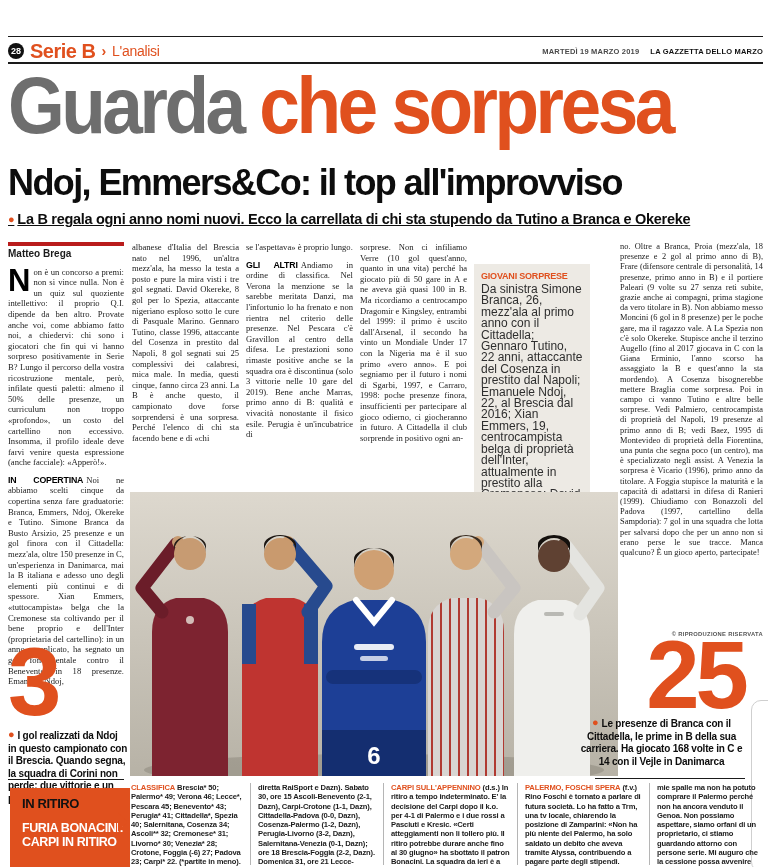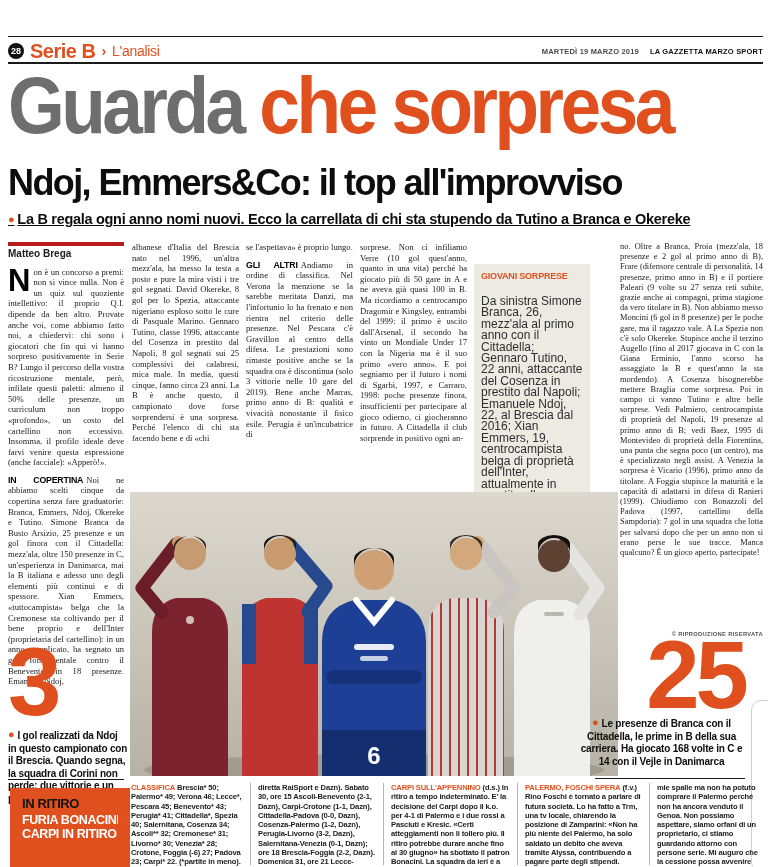--- a/index.html
+++ b/index.html
@@ -43,21 +43,21 @@
   #col1{left:8px;top:242px;width:116px;height:452px;}
   #col2{left:132px;top:242px;width:107px;height:247px;}
   #col3{left:246px;top:242px;width:107px;height:247px;}
   #col4{left:360px;top:242px;width:107px;height:247px;}
   #col6{left:620px;top:242px;width:143px;height:388px;font-size:8.4px;line-height:10.2px;}
   .copyright{left:620px;top:631px;width:143px;text-align:right;font-size:5.8px;color:#555;
              letter-spacing:.3px;font-weight:700;}
 
   
   .gbox{left:474px;top:264px;width:102px;background:#edeae4;padding:7px 7px 6px 7px;}
-  .gbox .g-title{color:#e0501e;font-weight:900;font-size:9px;letter-spacing:-.2px;margin-bottom:15px;}
+  .gbox .g-title{color:#e0501e;font-weight:900;font-size:9px;letter-spacing:-.2px;margin-bottom:3px;}
   .gbox .g-body{font-size:12px;line-height:11.4px;font-weight:500;color:#2e2e2e;}
   .gbox .g-credit{font-size:5.5px;color:#6a6a6a;font-weight:700;letter-spacing:.3px;margin-top:2px;}
 
   
   .photo{left:130px;top:492px;width:488px;height:284px;overflow:hidden;}
 
   
   .stat-num{color:#e0501e;font-weight:900;font-family:"Liberation Sans",sans-serif;}
   #stat3{left:8px;top:642px;font-size:96px;line-height:80px;letter-spacing:-4px;}
   .stat-cap{font-size:10px;font-weight:800;line-height:12.5px;color:#0d0d0d;letter-spacing:-.2px;}
@@ -67,21 +67,21 @@
 
   .divider-left{left:8px;top:779px;width:116px;height:1px;background:#1a1a1a;}
   .divider-right{left:595px;top:778px;width:150px;height:1px;background:#1a1a1a;}
 
   
   .inbreve{left:10px;top:788px;width:108px;height:79px;background:#e0501e;padding:8px 0 0 12px;}
   .inbreve-tip{left:118px;top:812px;width:0;height:0;border-top:10px solid transparent;
                border-bottom:10px solid transparent;border-left:9px solid #e0501e;}
   .inbreve .ib-label{color:#111;font-weight:900;font-size:13px;letter-spacing:-.4px;}
   .inbreve .ib-title{color:#fff;font-weight:900;font-size:12.5px;line-height:13.5px;
-                     letter-spacing:-.4px;margin-top:3px;}
+                     letter-spacing:-.4px;margin-top:11px;}
 
   
   .brief{top:783px;height:84px;overflow:hidden;font-size:7.6px;line-height:9.3px;font-weight:600;
          color:#1c1c1c;letter-spacing:-.15px;}
   .brief .bh{color:#e0501e;font-weight:900;margin-right:2px;}
   #brief1{left:131px;width:113px;}
   #brief2{left:258px;width:119px;}
   #brief3{left:391px;width:120px;}
   #brief4{left:525px;width:118px;}
   #brief5{left:657px;width:106px;}
@@ -97,21 +97,21 @@
 <div id="page">
 
   <div class="abs rule-thin"></div>
   <div class="abs header-row">
     <div class="page-circle">28</div>
     <div class="section">Serie B</div>
     <div class="chev">›</div>
     <div class="subsection">L'analisi</div>
     <div class="hdr-spacer"></div>
     <div class="hdr-date">MARTEDÌ 19 MARZO 2019</div>
-    <div class="hdr-masthead">LA GAZZETTA MARZO SPORT</div>
+    <div class="hdr-masthead">LA GAZZETTA DELLO MARZO</div>
   </div>
   <div class="abs rule-thick"></div>
 
   <div class="abs headline"><span class="h-gray">Guarda</span><span class="h-accent"> che sorpresa</span></div>
   <div class="abs subheadline">Ndoj, Emmers&amp;Co: il top all'improvviso</div>
   <div class="abs standfirst"><span class="bullet">●</span><span>La B regala ogni anno nomi nuovi. Ecco la carrellata di chi sta stupendo da Tutino a Branca e Okereke</span></div>
 
   <div class="abs col" id="col1">
     <p class="byline">Matteo Brega</p>
     <p><span class="dropcap">N</span><span>on è un concorso a premi: non si vince nulla. Non è un quiz sul quoziente intellettivo: il proprio Q.I. dipende da ben altro. Provate anche voi, come abbiamo fatto noi, a chiedervi: chi sono i giocatori che fin qui vi hanno sorpreso positivamente in Serie B? Lungo il percorso della vostra ricostruzione mentale, però, infilate questi paletti: almeno il 50% delle presenze, un curriculum non troppo «profondo», un costo del cartellino non eccessivo. Insomma, il profilo ideale deve farvi venire questa espressione (anche facciale): «Apperò!».</span></p>

